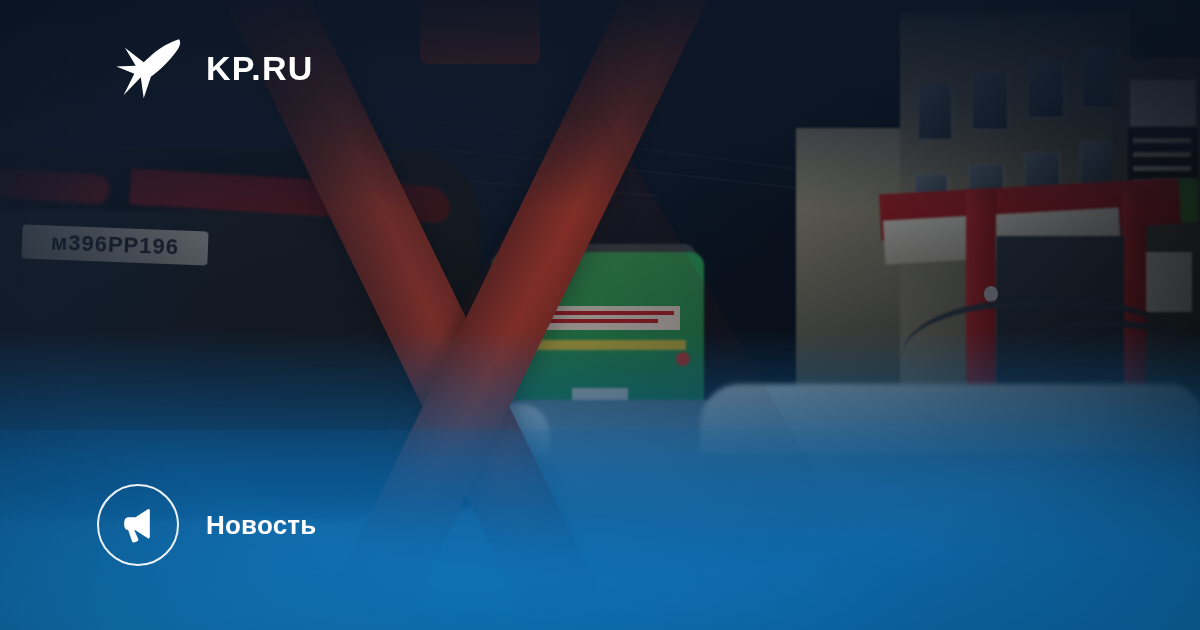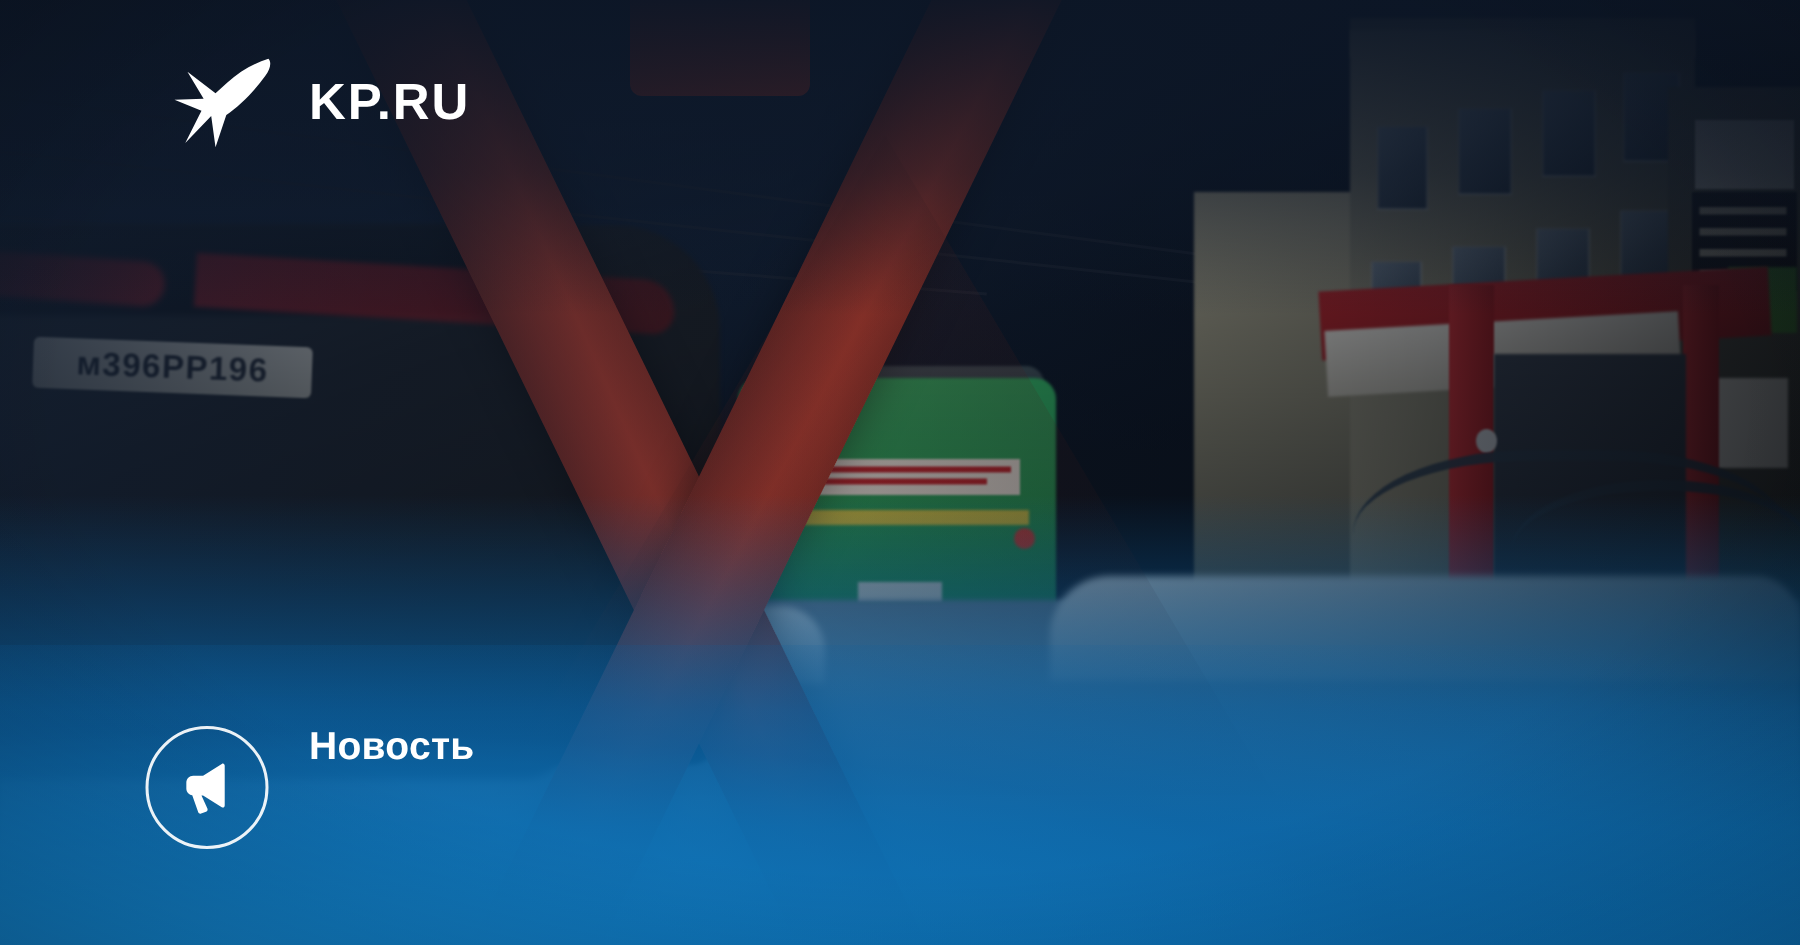--- a/index.html
+++ b/index.html
@@ -287,21 +287,21 @@
   .headline {
     position:absolute; left:88px; top:192px; width:900px;
     font:700 46px/1.33 "Liberation Sans", sans-serif;
     color:#ffffff;
     letter-spacing:-.2px;
     text-shadow:0 2px 10px rgba(0,0,0,.35);
   }
 
   .badge {
     position:absolute; left:97px; top:484px;
-    display:flex; align-items:flex-start; gap:27px;
+    display:flex; align-items:center; gap:27px;
   }
   .badge-circle {
     width:82px; height:82px; border-radius:50%;
     border:2px solid rgba(255,255,255,.92);
     display:flex; align-items:center; justify-content:center;
   }
   .badge-circle svg { width:42px; height:42px; display:block; }
   .badge-label {
     font:700 26px/1 "Liberation Sans", sans-serif;
     color:#ffffff; letter-spacing:.2px;

